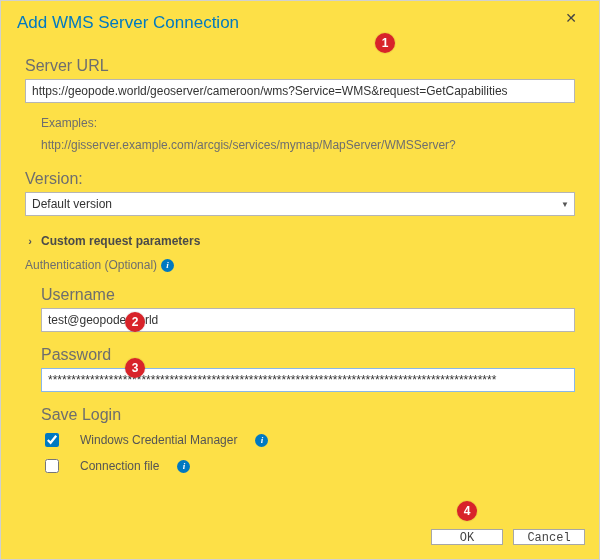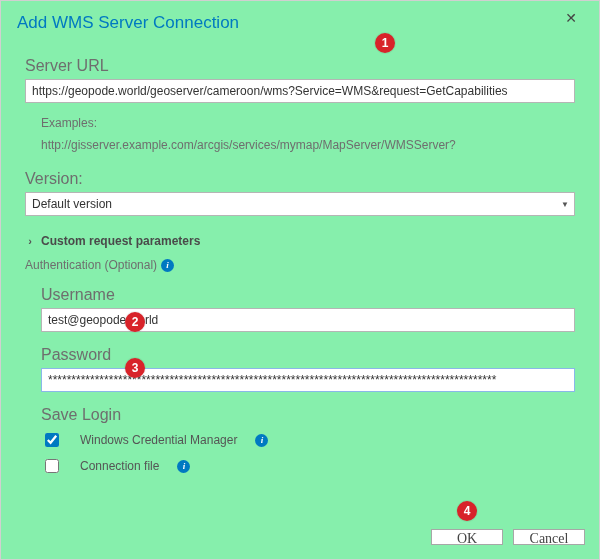--- a/index.html
+++ b/index.html
@@ -7,21 +7,21 @@
     margin: 0; padding: 0;
     width: 600px; height: 560px;
     font-family: "Segoe UI", Arial, sans-serif;
     font-size: 12px;
     color: #555;
     background: #fff;
     overflow: hidden;
   }
   .dialog {
     width: 600px; height: 560px;
-    background: #86efac;
+    background: #fde047;
     border: 1px solid #d0d0d0;
     position: relative;
     padding: 0;
   }
   .titlebar {
     display: flex;
     justify-content: space-between;
     align-items: flex-start;
     padding: 12px 16px 4px 16px;
   }
@@ -142,24 +142,24 @@
     right: 14px;
     bottom: 14px;
     display: flex;
     gap: 10px;
   }
   .btn {
     min-width: 72px;
     height: 16px;
     border: 1px solid #a7a7a7;
     background: #fff;
-    font-size: 14px;
+    font-size: 12px;
     color: #444;
     cursor: pointer;
-    font-family: Liberation Serif, serif;
+    font-family: Liberation Mono, monospace;
   }
 
   .badge {
     position: absolute;
     width: 20px; height: 20px;
     border-radius: 50%;
     background: #d8232a;
     color: #fff;
     font-size: 12px;
     font-weight: 600;

